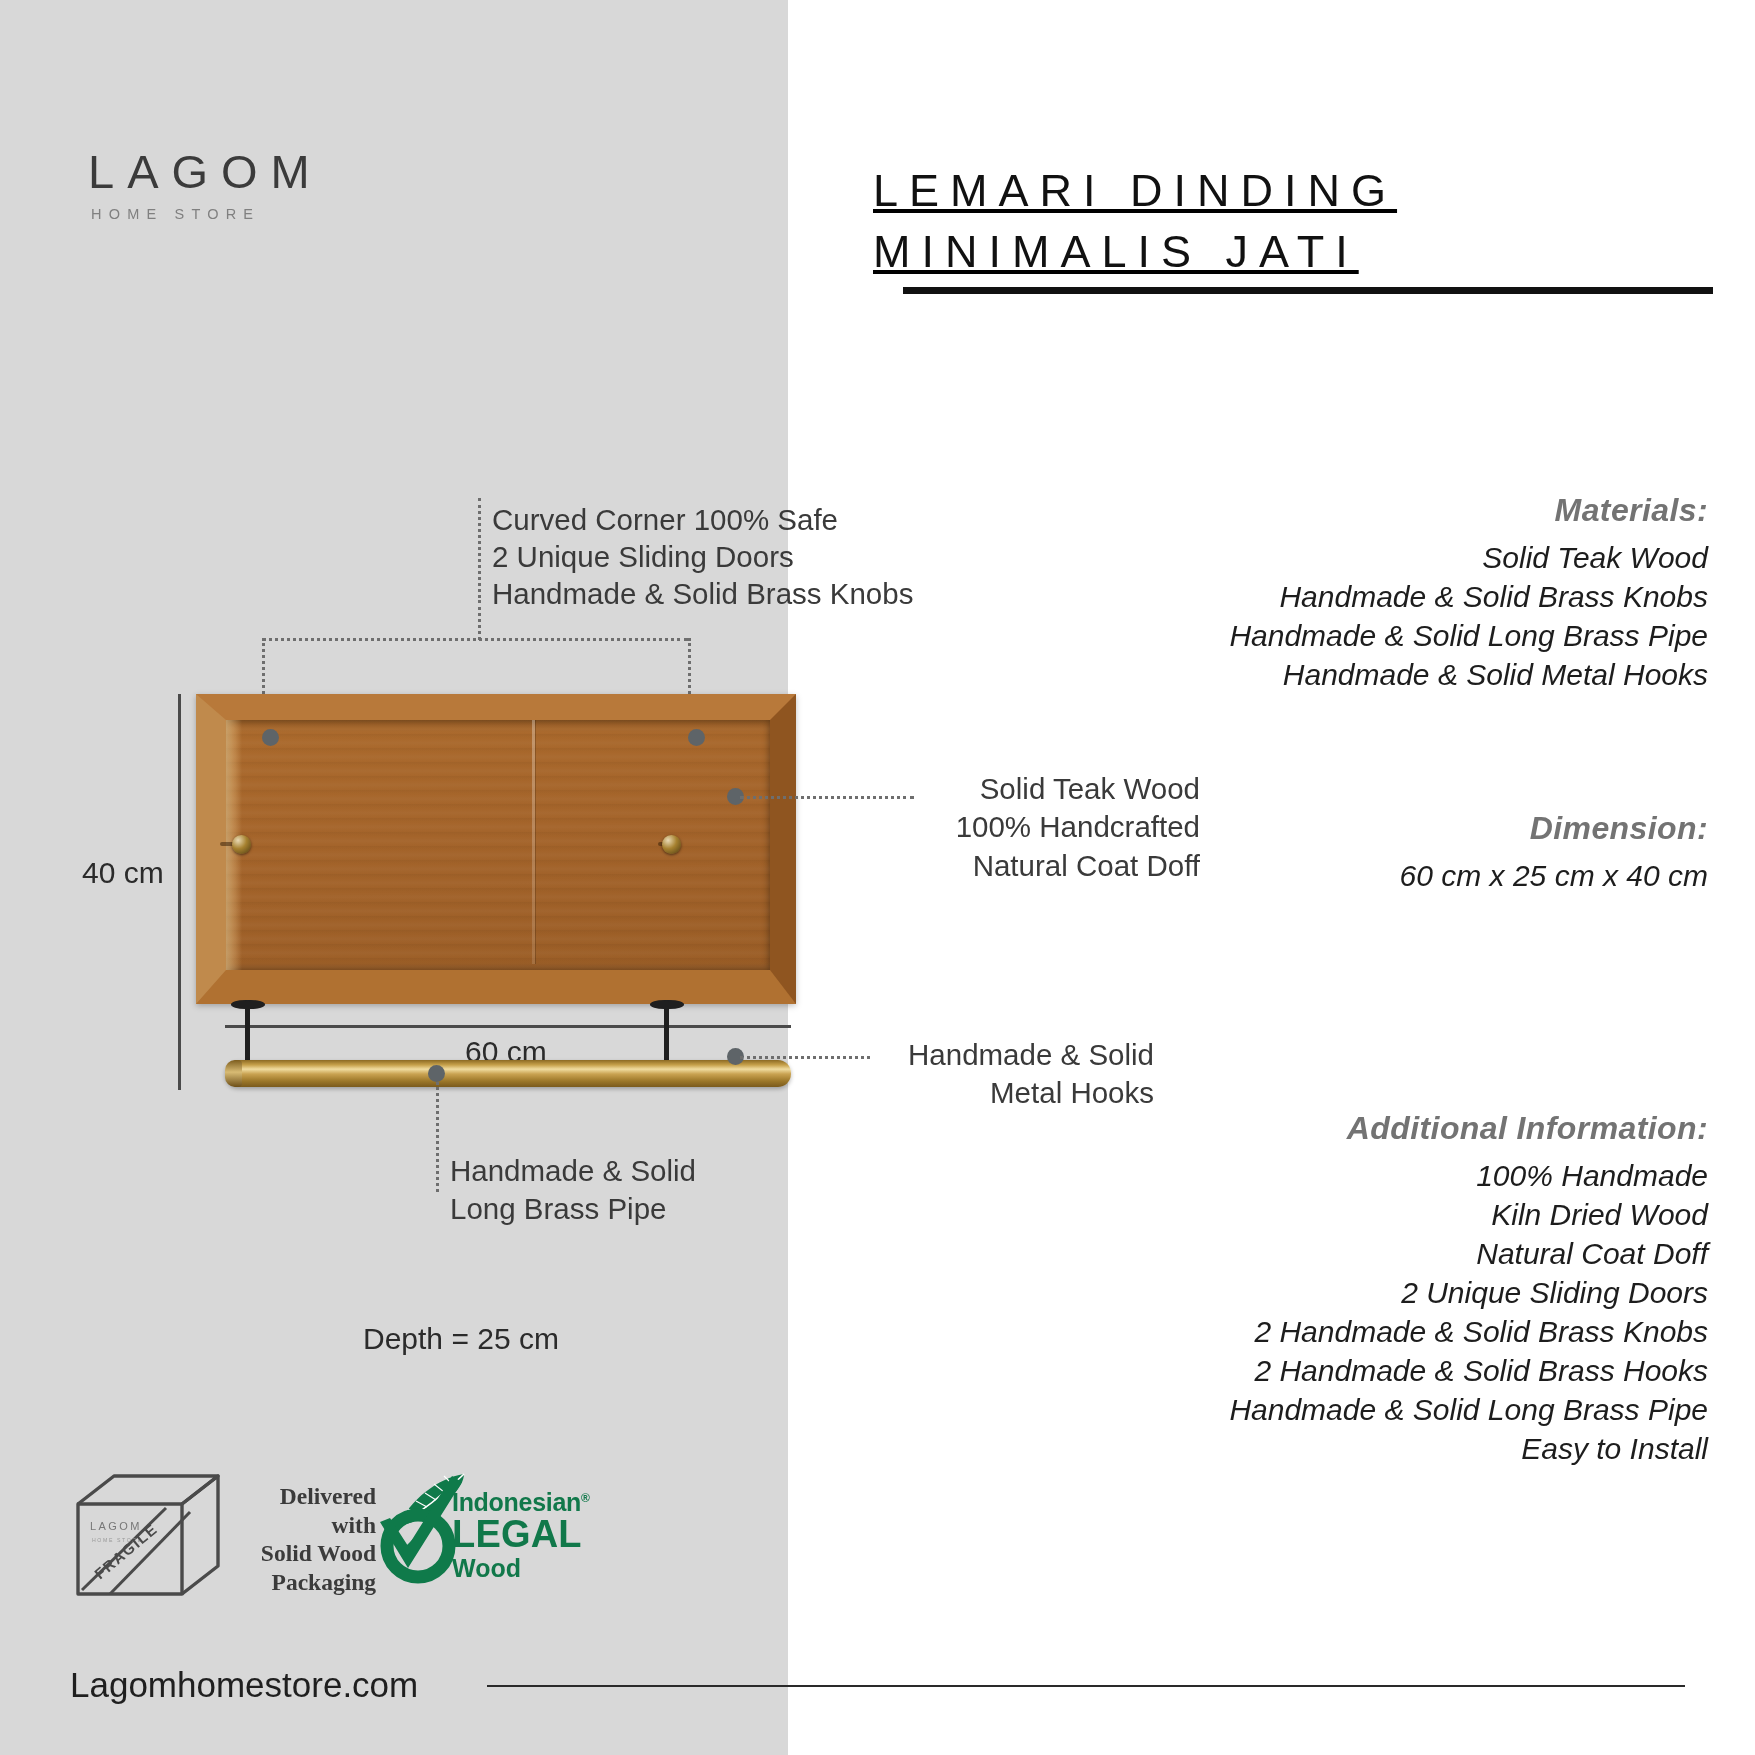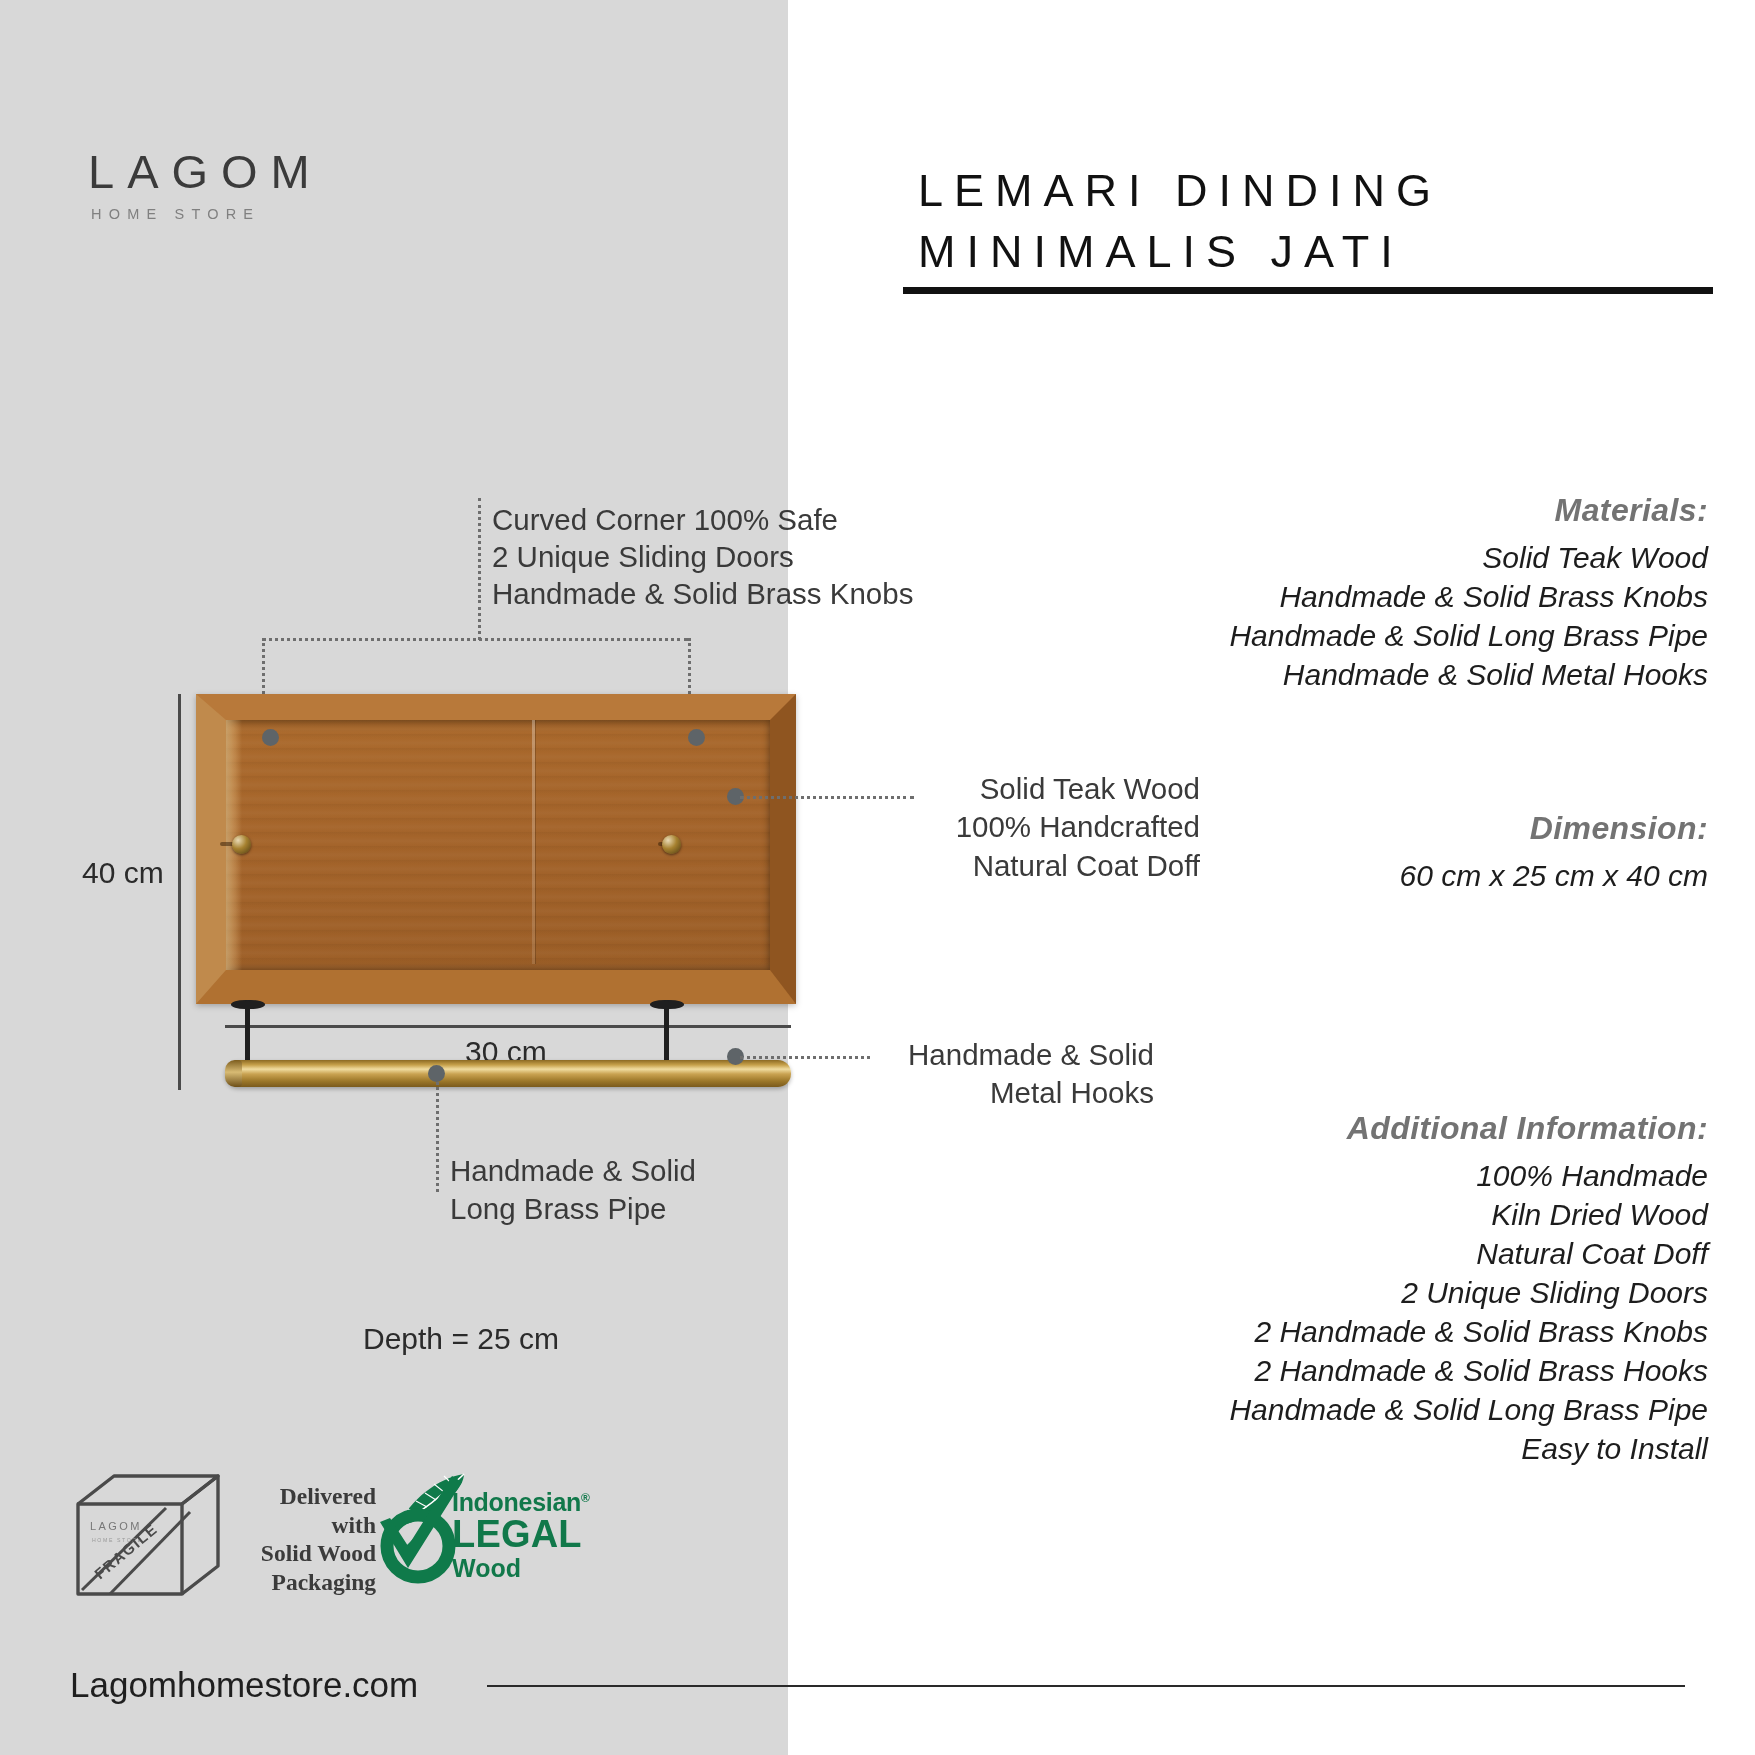--- a/index.html
+++ b/index.html
@@ -22,21 +22,21 @@
     font-size:47px;font-weight:400;letter-spacing:13px;
     color:#3b3b3b;line-height:1;
     font-family:"Liberation Sans",sans-serif;
   }
   .logo-sub{
     margin-top:11px;margin-left:3px;
     font-size:14.5px;letter-spacing:7.2px;color:#808080;font-weight:400;
   }
 
   
-  .title-wrap{position:absolute;left:918px;top:160px;width:800px;}
+  .title-wrap{position:absolute;left:873px;top:160px;width:800px;text-decoration:underline;}
   .title-line{
     font-size:45px;font-weight:300;letter-spacing:11px;color:#111;
     line-height:1.36;white-space:nowrap;
   }
   .title-rule{
     position:absolute;left:903px;top:287px;width:810px;height:7px;background:#111;
   }
 
   
   .callout-top{
@@ -256,21 +256,21 @@
   </div>
   <div class="lead-v-top"></div>
   <div class="lead-v-stub"></div>
   <div class="lead-h-top"></div>
   <div class="lead-v-bracketL"></div>
   <div class="lead-v-bracketR"></div>
 
   <div class="dim-v"></div>
   <div class="dim-label-40">40 cm</div>
   <div class="dim-h"></div>
-  <div class="dim-label-60">30 cm</div>
+  <div class="dim-label-60">60 cm</div>
   <div class="depth-label">Depth = 25 cm</div>
 
   <div class="product">
     <div class="cab-outer"></div>
     <div class="cab-frame"></div>
     <div class="cab-inner"></div>
     <div class="cab-light"></div>
     <div class="door-seam"></div>
     <div class="door-seam2"></div>
 

